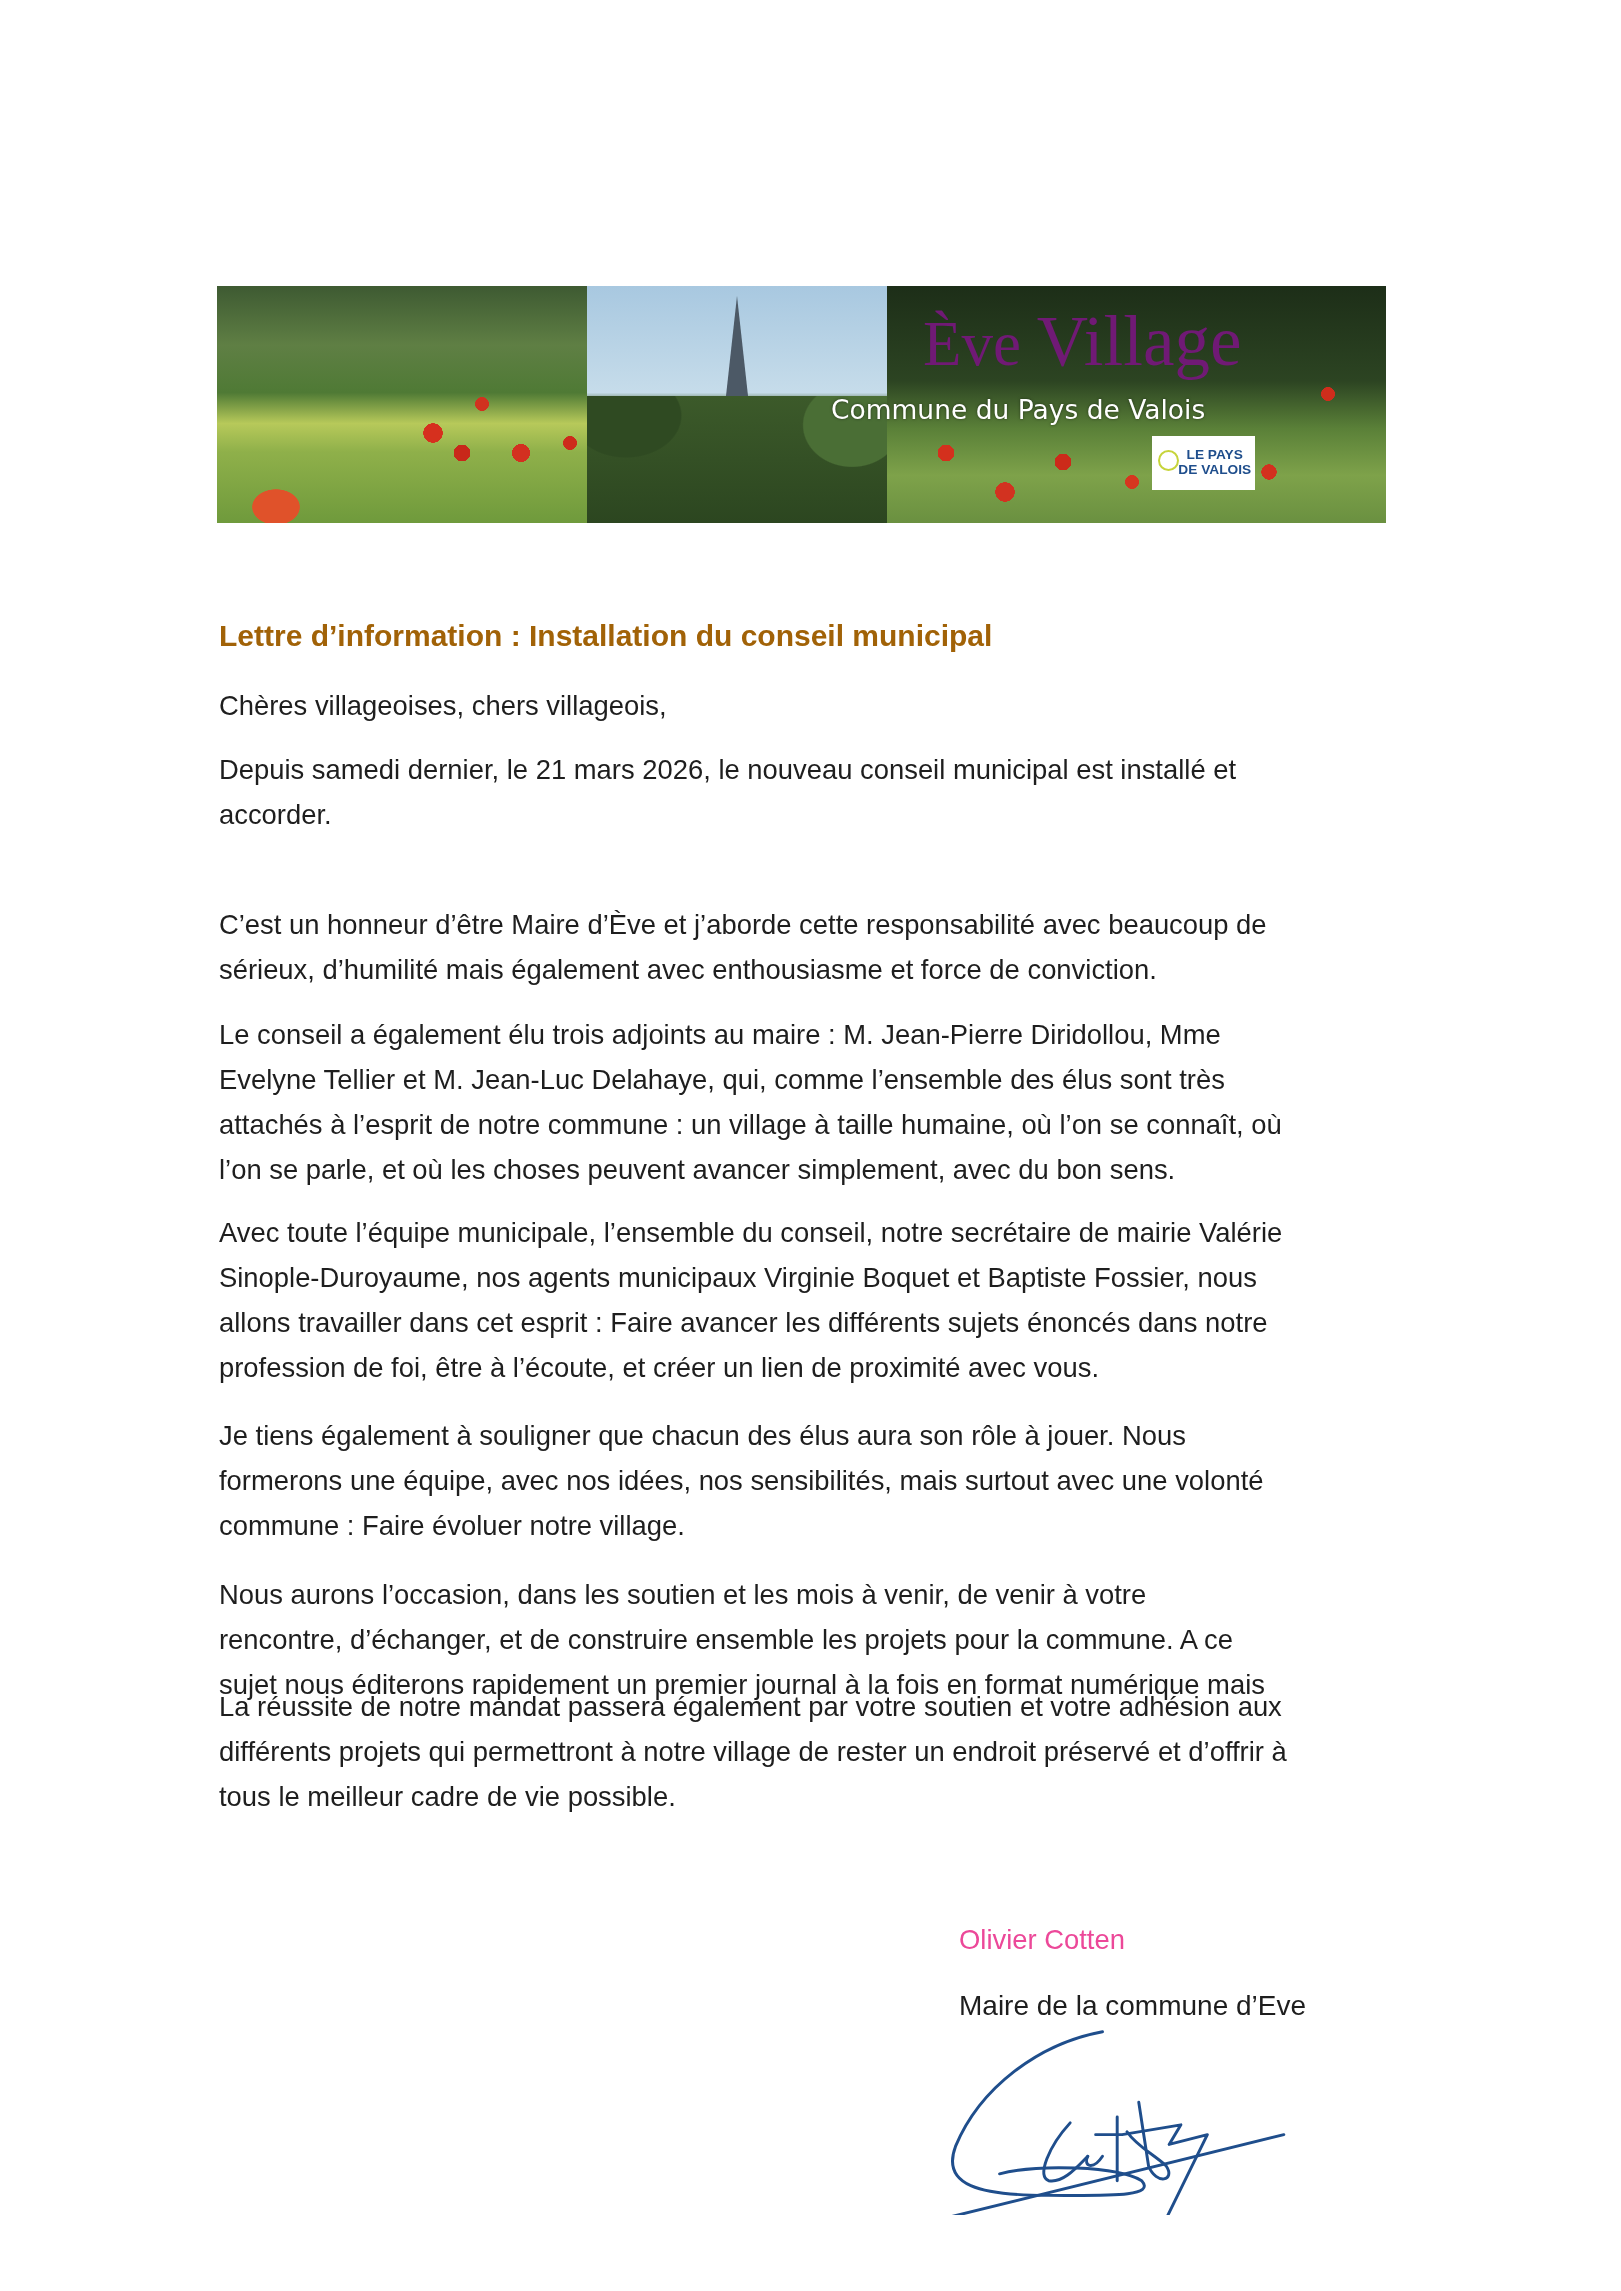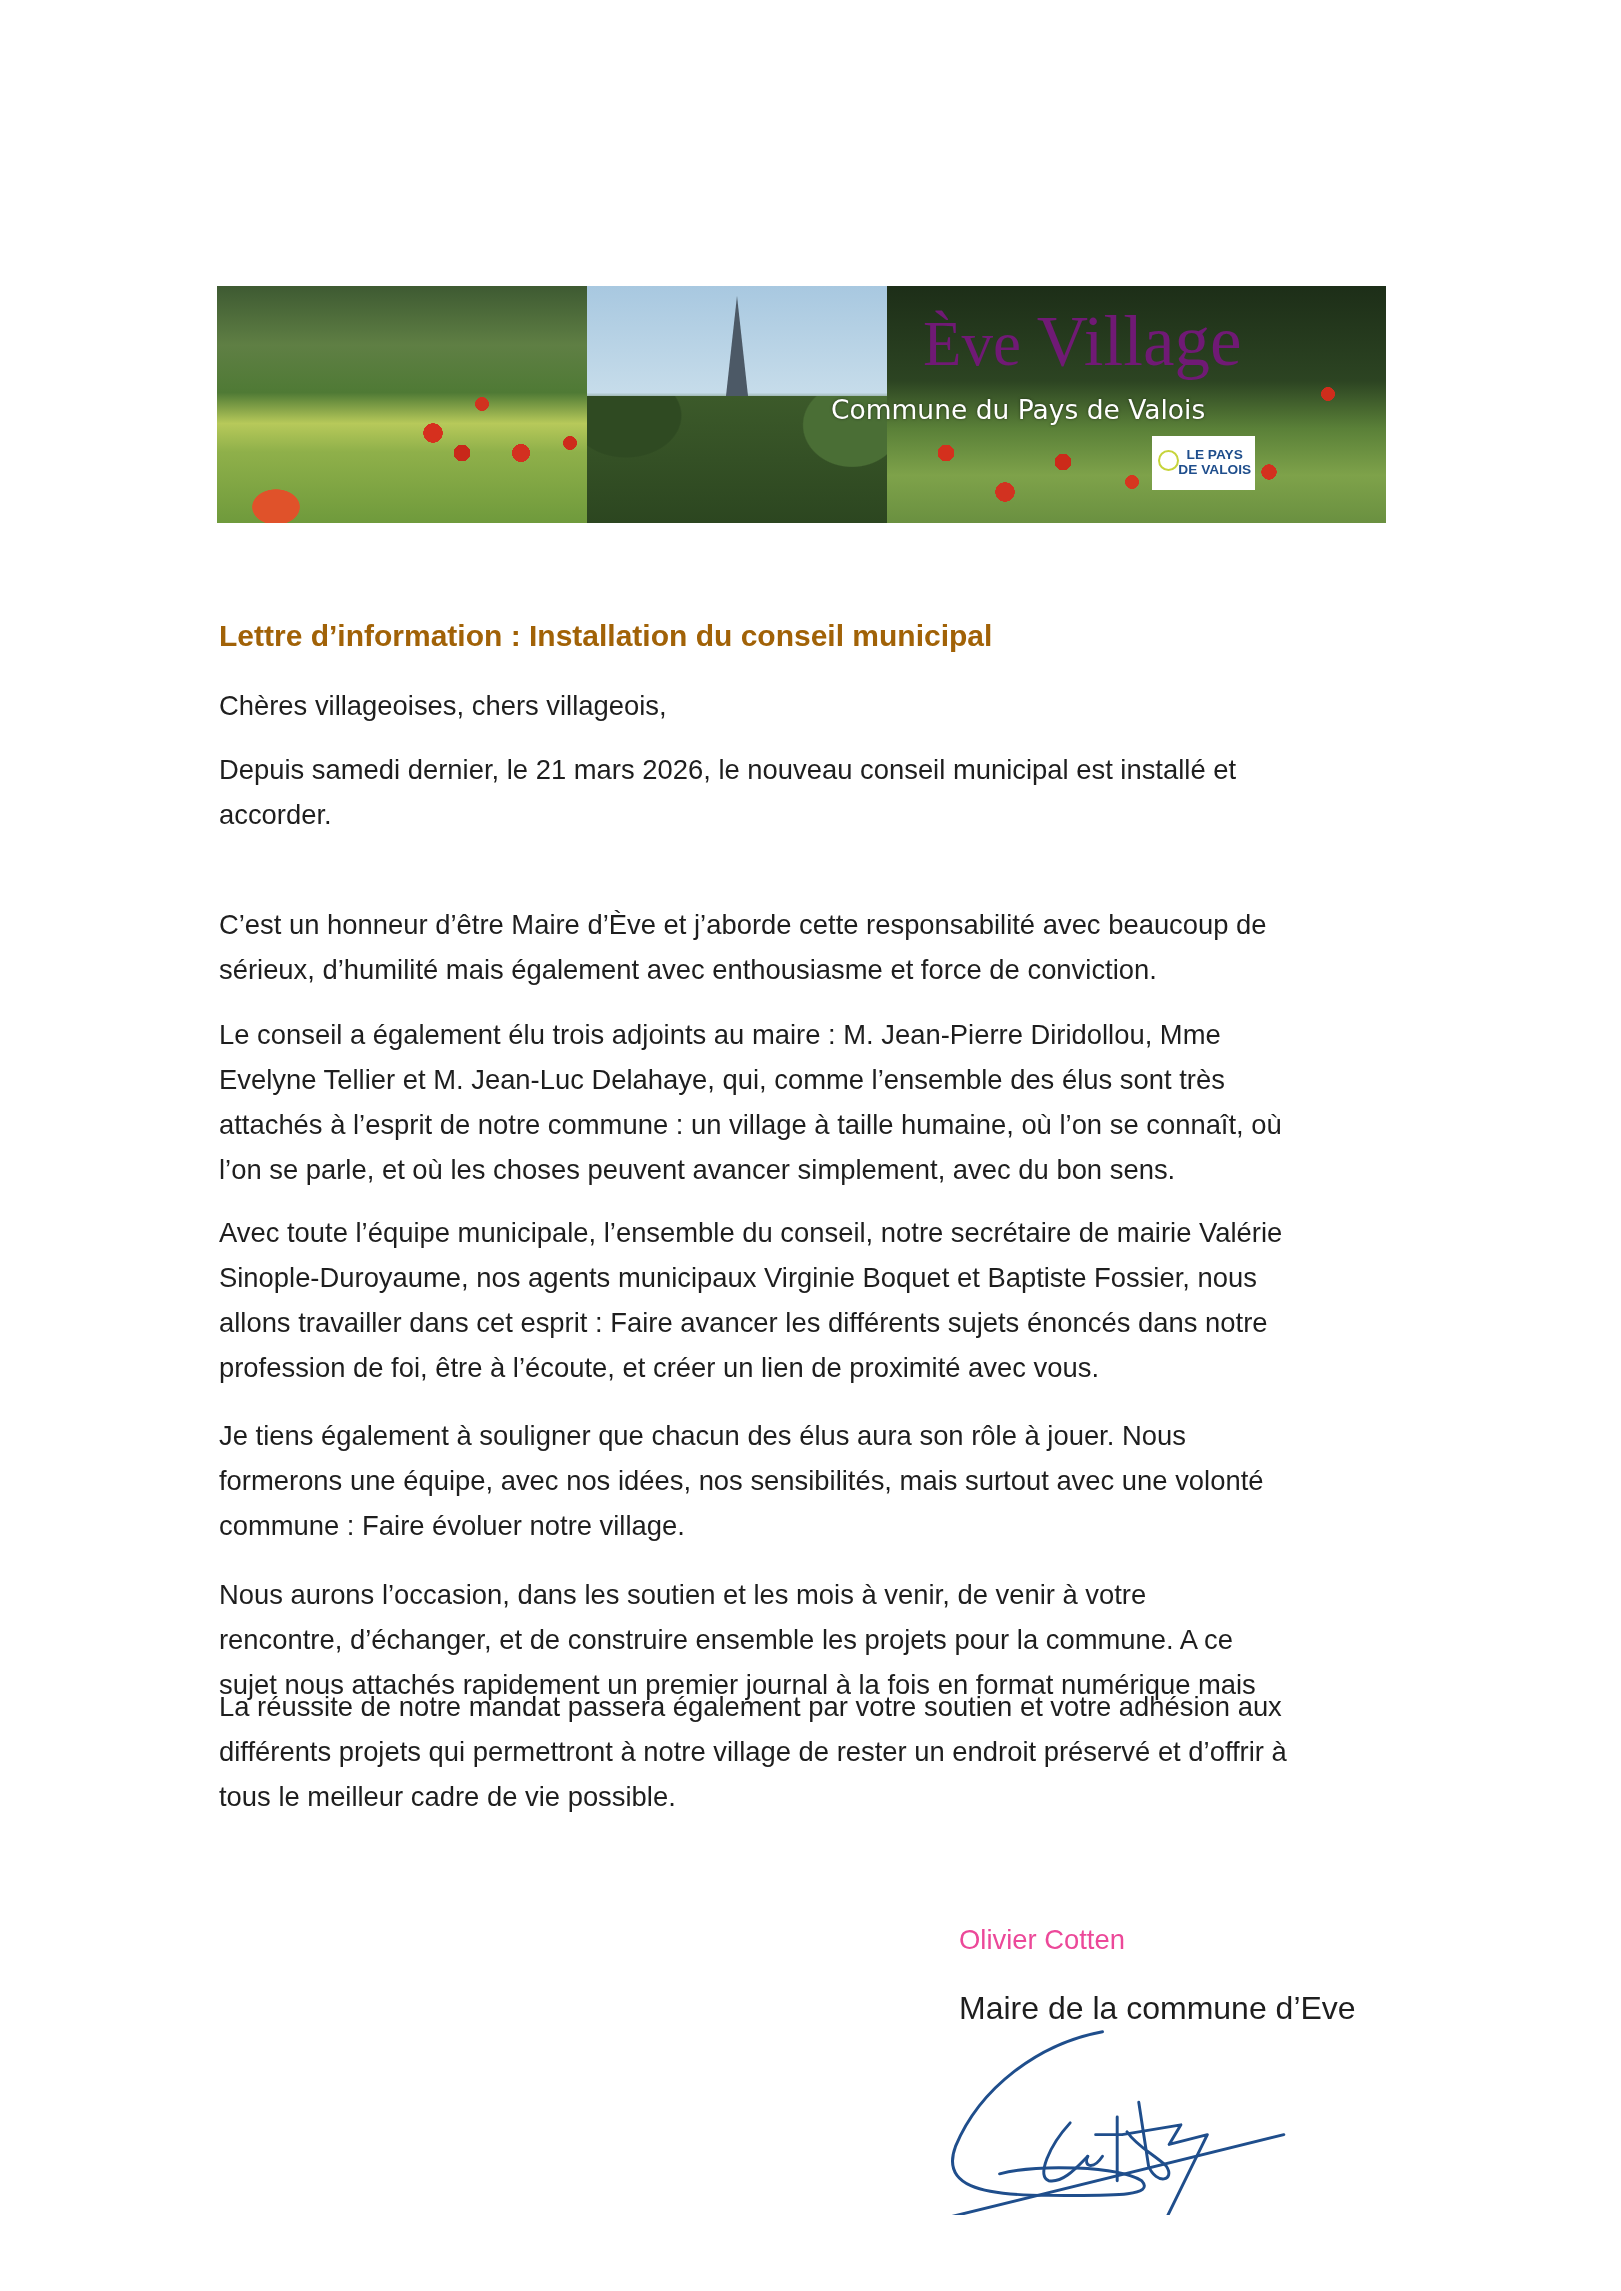--- a/index.html
+++ b/index.html
@@ -35,21 +35,21 @@
   .banner-title .big { font-size: 71px; }
   .banner-sub { position: absolute; left: 614px; top: 108px; color: #ffffff; font-family: "DejaVu Sans", sans-serif; font-size: 26.5px; white-space: nowrap; text-shadow: 0 0 2.9px rgba(0,0,0,0.5); }
   .logo { position: absolute; left: 935px; top: 150px; width: 103px; height: 54px; background: #ffffff; display: flex; align-items: center; justify-content: flex-end; padding-right: 3.9px; box-sizing: border-box; }
   .logo .mark { position: absolute; left: 5.9px; top: 13.7px; width: 21.6px; height: 21.6px; border-radius: 50%; border: 2.9px solid #c7d43a; box-sizing: border-box; }
   .logo .txt { color: #1f4e8c; font-weight: bold; font-size: 13.7px; line-height: 14.7px; text-align: center; font-family: Liberation Sans, sans-serif; }
 
   .heading { position: absolute; left: 219px; top: 619px; font-size: 30px; font-weight: bold; color: #a16207; white-space: nowrap; }
   .para { position: absolute; left: 219px; width: 1196px; font-size: 27.4px; line-height: 45px; color: #1e1e1e; margin: 0; }
   .line { display: block; white-space: nowrap; }
   .sig-name { position: absolute; left: 959px; top: 1924px; font-size: 27.4px; color: #ec4899; white-space: nowrap; }
-  .sig-title { position: absolute; left: 959px; top: 1990px; font-size: 32px; color: #1e1e1e; white-space: nowrap; }
+  .sig-title { position: absolute; left: 959px; top: 1990px; font-size: 28px; color: #1e1e1e; white-space: nowrap; }
   .signature { position: absolute; left: 921px; top: 2019px; width: 412px; height: 196px; }
 </style>
 </head>
 <body>
 
 <div class="banner">
   <div class="panel p1"></div>
   <div class="panel p2">
     <div class="steeple"></div>
     <div class="tower"></div>
@@ -99,21 +99,21 @@
 
 <p class="para" style="top:1413px">
   <span class="line">Je tiens également à souligner que chacun des élus aura son rôle à jouer. Nous</span>
   <span class="line">formerons une équipe, avec nos idées, nos sensibilités, mais surtout avec une volonté</span>
   <span class="line">commune : Faire évoluer notre village.</span>
 </p>
 
 <p class="para" style="top:1572px">
   <span class="line">Nous aurons l’occasion, dans les soutien et les mois à venir, de venir à votre</span>
   <span class="line">rencontre, d’échanger, et de construire ensemble les projets pour la commune. A ce</span>
-  <span class="line">sujet nous attachés rapidement un premier journal à la fois en format numérique mais</span>
+  <span class="line">sujet nous éditerons rapidement un premier journal à la fois en format numérique mais</span>
 </p>
 
 <p class="para" style="top:1684px">
   <span class="line">La réussite de notre mandat passera également par votre soutien et votre adhésion aux</span>
   <span class="line">différents projets qui permettront à notre village de rester un endroit préservé et d’offrir à</span>
   <span class="line">tous le meilleur cadre de vie possible.</span>
 </p>
 
 <div class="sig-name">Olivier Cotten</div>
 <div class="sig-title">Maire de la commune d’Eve</div>

